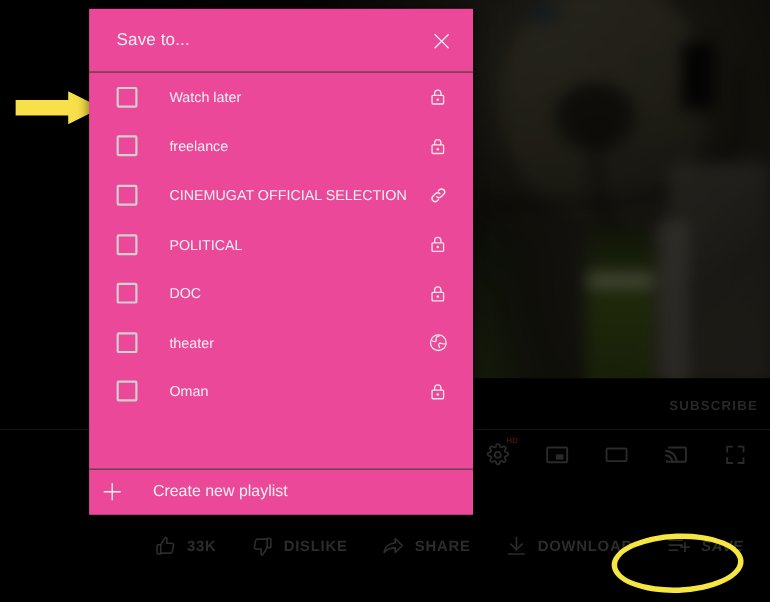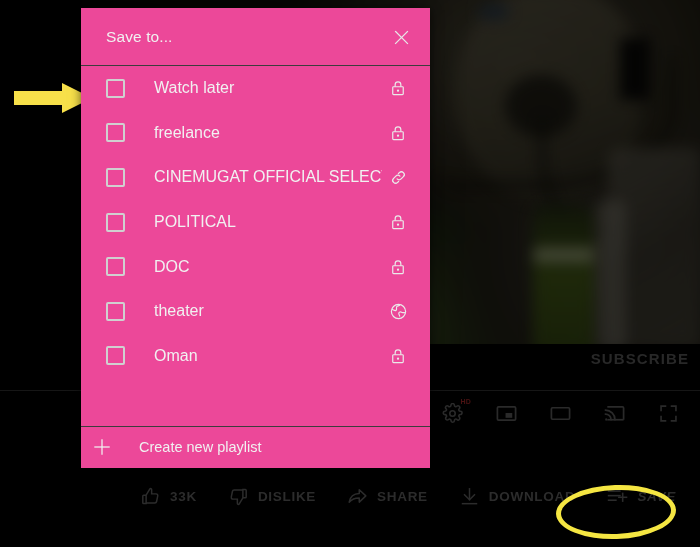--- a/index.html
+++ b/index.html
@@ -151,22 +151,22 @@
   }
   .subscribe-row {
     position: absolute;
     left: 0; top: 0;
     width: 700px; height: 45px;
     background: linear-gradient(180deg, rgba(0,0,0,0.55) 0%, #000 85%);
   }
   .subscribe-label {
     position: absolute;
     right: 11px;
-    top: 6px;
-    font-size: 15px;
+    top: 18px;
+    font-size: 12px;
     letter-spacing: 1.1px;
     font-weight: bold;
     color: #282828;
   }
   .player-divider {
     position: absolute;
     left: 0;
     top: 390px;
     width: 700px;
     height: 1px;
@@ -315,21 +315,21 @@
   .cbox {
     width: 19px;
     height: 19px;
     border: 2px solid #d0d0d0;
     border-radius: 2px;
     box-sizing: border-box;
     flex: none;
   }
   .plist-label {
     margin-left: 29px;
-    font-size: 16px;
+    font-size: 13px;
     color: #f1f1f1;
     flex: 1;
     white-space: nowrap;
     overflow: hidden;
   }
   .privacy-icon {
     flex: none;
     width: 20px;
     height: 20px;
     display: flex;

